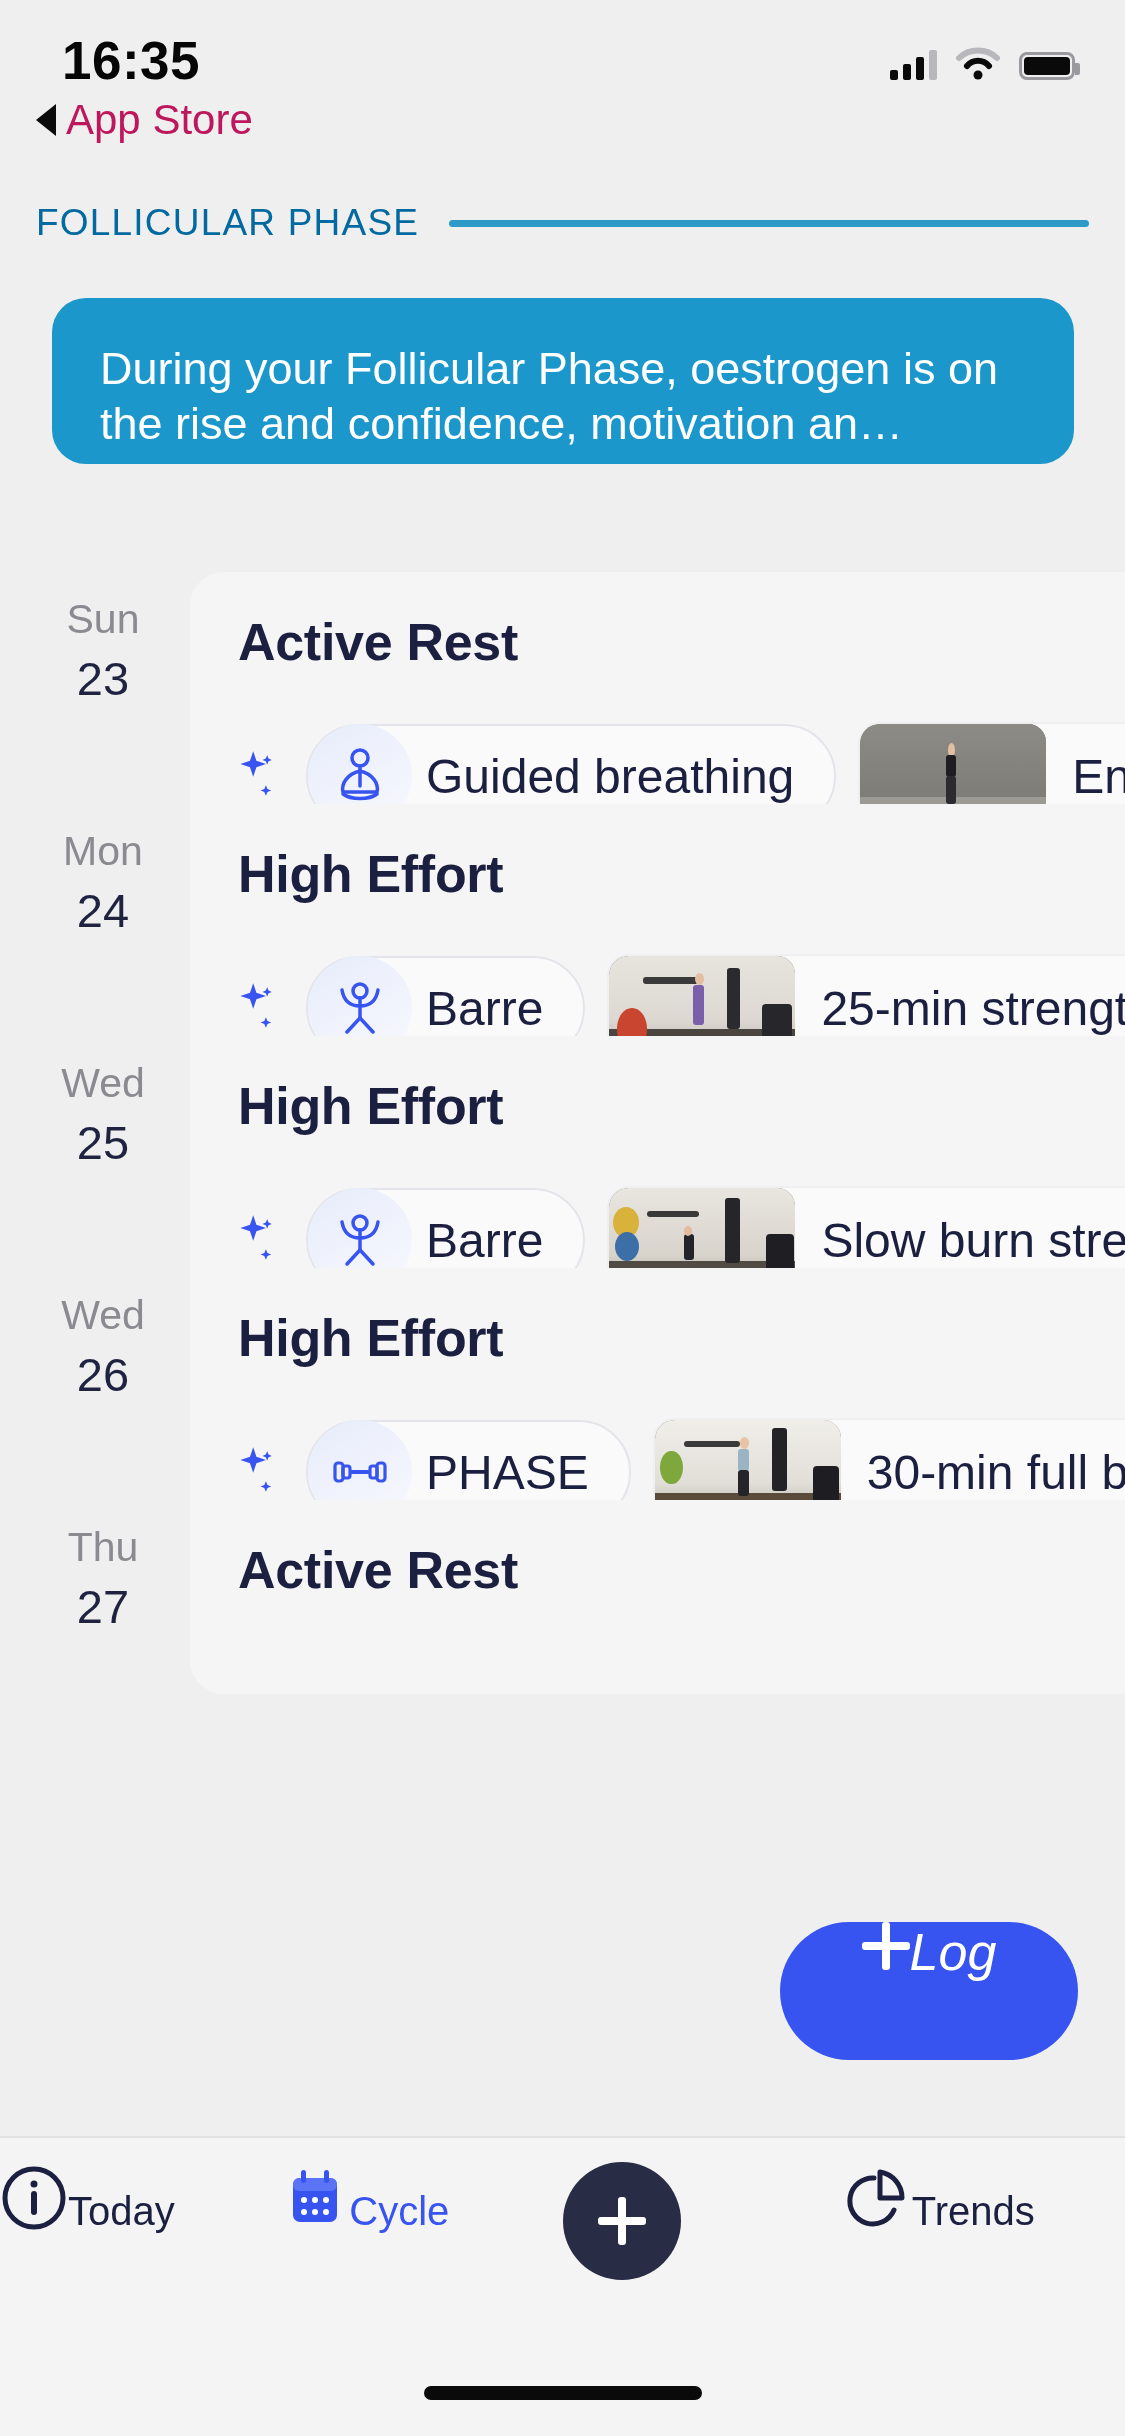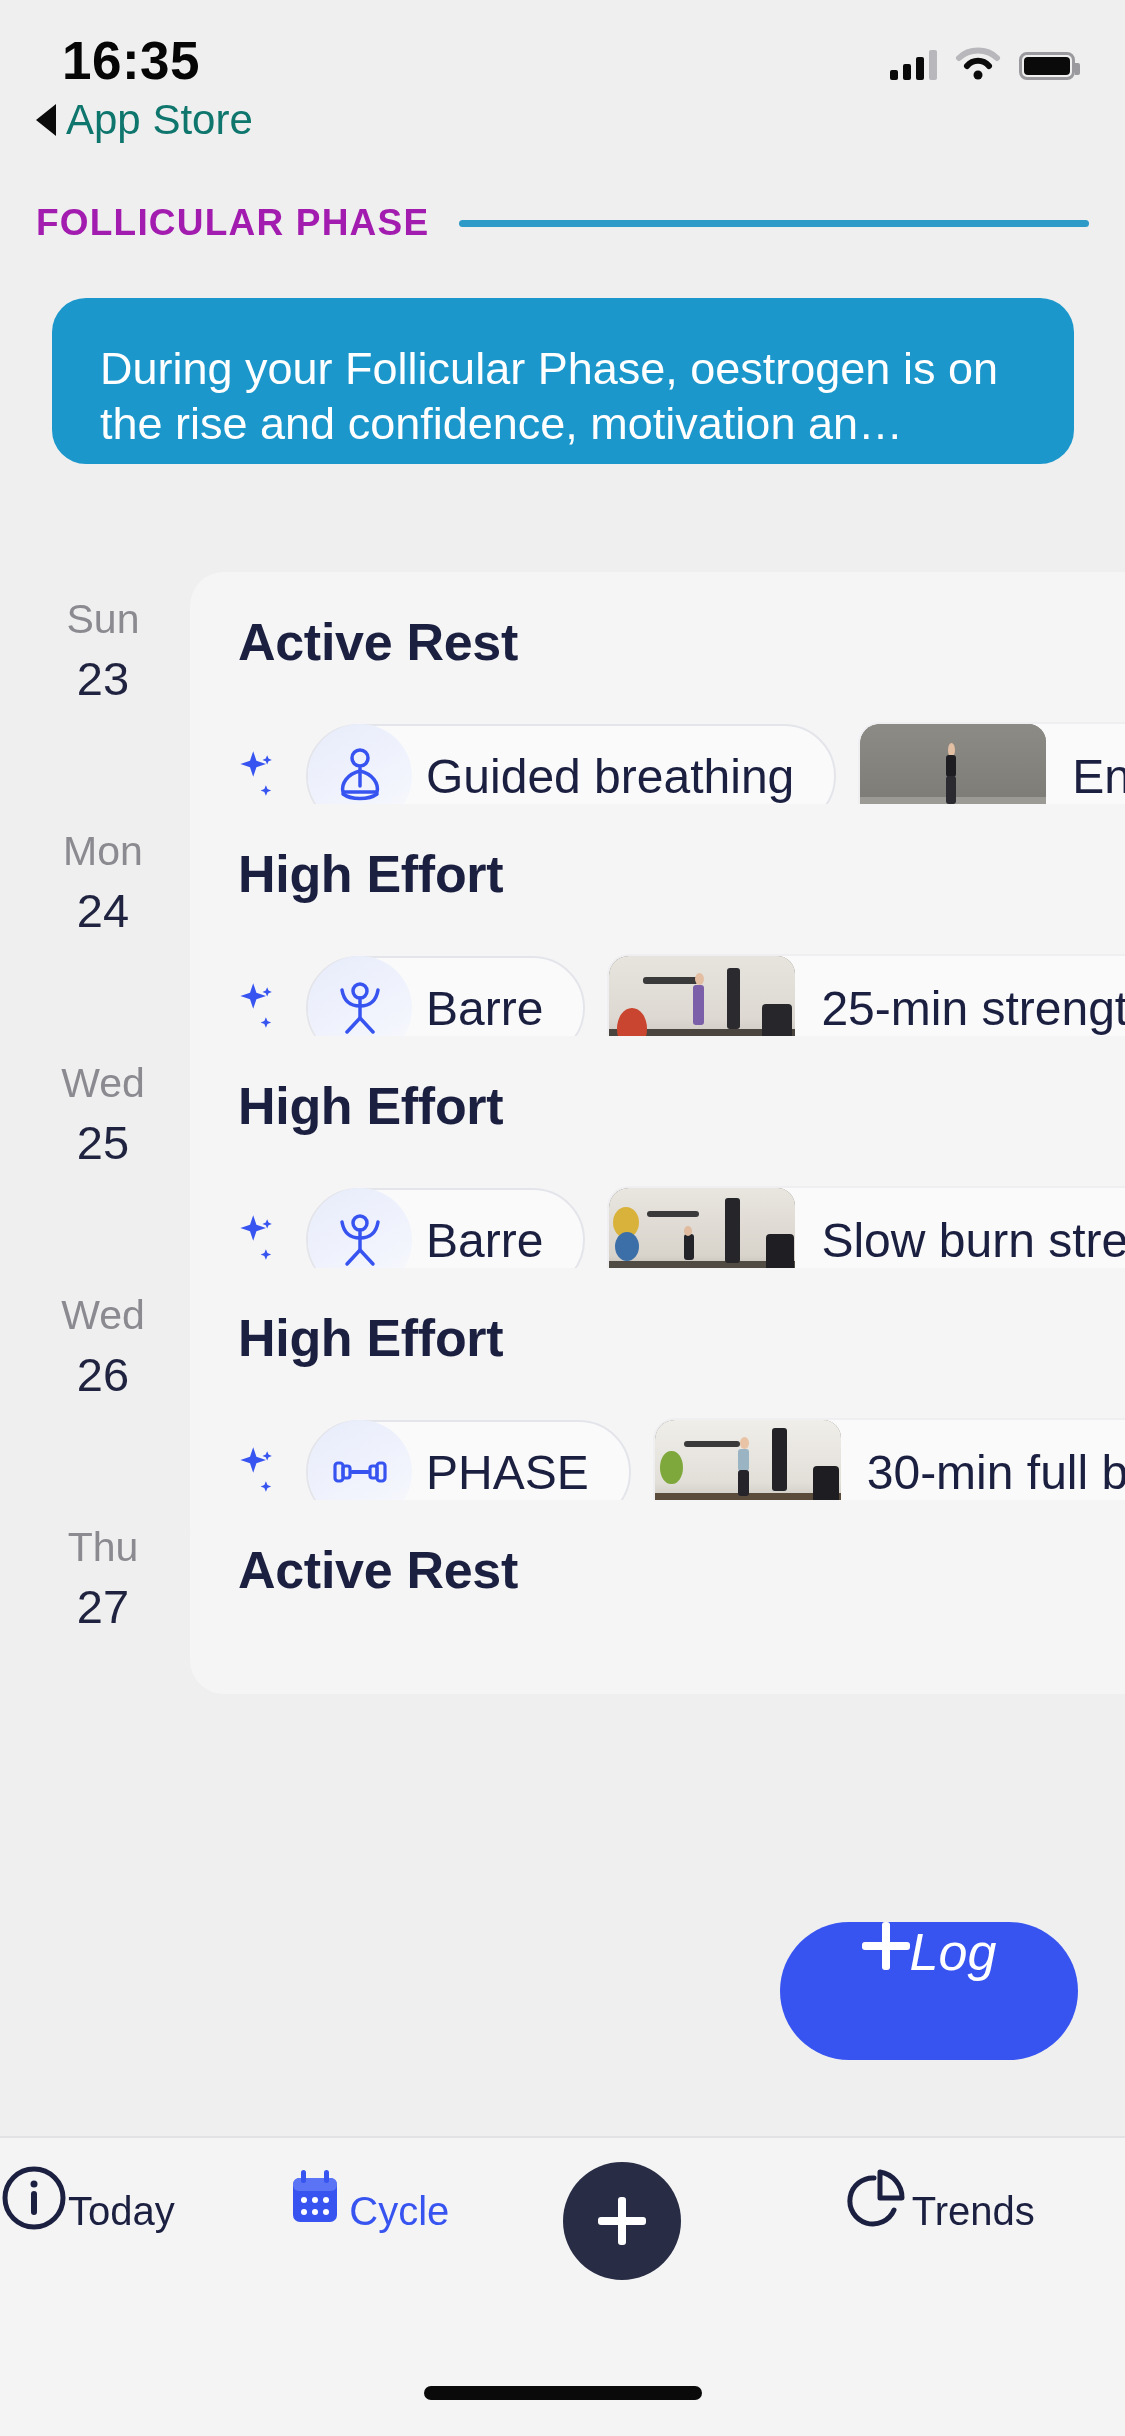--- a/index.html
+++ b/index.html
@@ -13,21 +13,21 @@
 
   
   .statusbar { position:absolute; top:0; left:0; width:1125px; height:150px; }
   .sb-time {
     position:absolute; left:62px; top:30px;
     font-size:53px; font-weight:600; color:#060606; letter-spacing:0.5px;
   }
   .sb-back {
     position:absolute; left:36px; top:96px;
     display:flex; align-items:center; gap:10px;
-    font-size:42px; color:#0f766e; font-weight:400;
+    font-size:42px; color:#be185d; font-weight:400;
   }
   .sb-back .tri {
     width:0;height:0;
     border-top:16px solid transparent;
     border-bottom:16px solid transparent;
     border-right:20px solid #0A0A0A;
     display:inline-block;
   }
   .sb-right {
     position:absolute; right:50px; top:40px;
@@ -48,22 +48,22 @@
     width:5px;height:12px;background:#9A9A9E;border-radius:0 2px 2px 0;
   }
   .batt span{display:block;height:100%;background:#0A0A0A;border-radius:4px;}
 
   
   .phase-header {
     position:absolute; left:0; top:192px; width:1125px; height:62px;
     display:flex; align-items:center; padding:0 36px;
   }
   .phase-label {
-    font-size:37px; font-weight:700; letter-spacing:1.2px;
-    color:#a21caf; white-space:nowrap;
+    font-size:37px; font-weight:400; letter-spacing:1.2px;
+    color:#0369a1; white-space:nowrap;
   }
   .phase-line {
     flex:1; height:7px; background:#2E9AC8; margin-left:30px; border-radius:4px;
   }
 
   
   .info-card {
     position:absolute; left:52px; top:298px;
     width:1022px; height:166px;
     background:#1B97CC; border-radius:34px;

